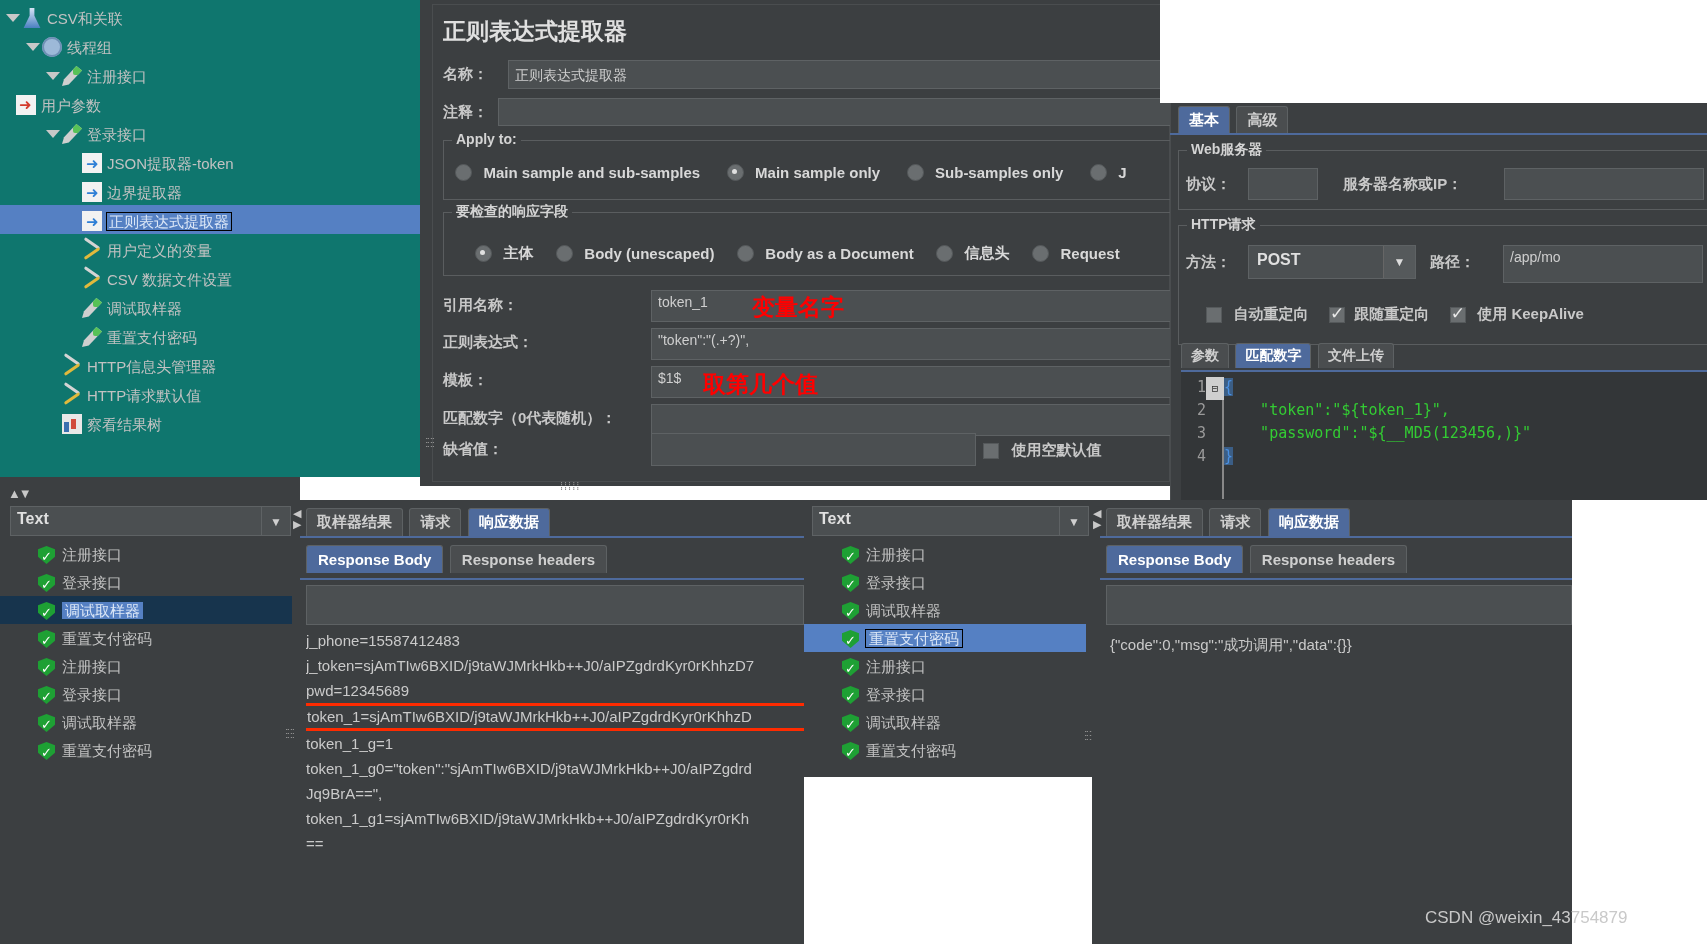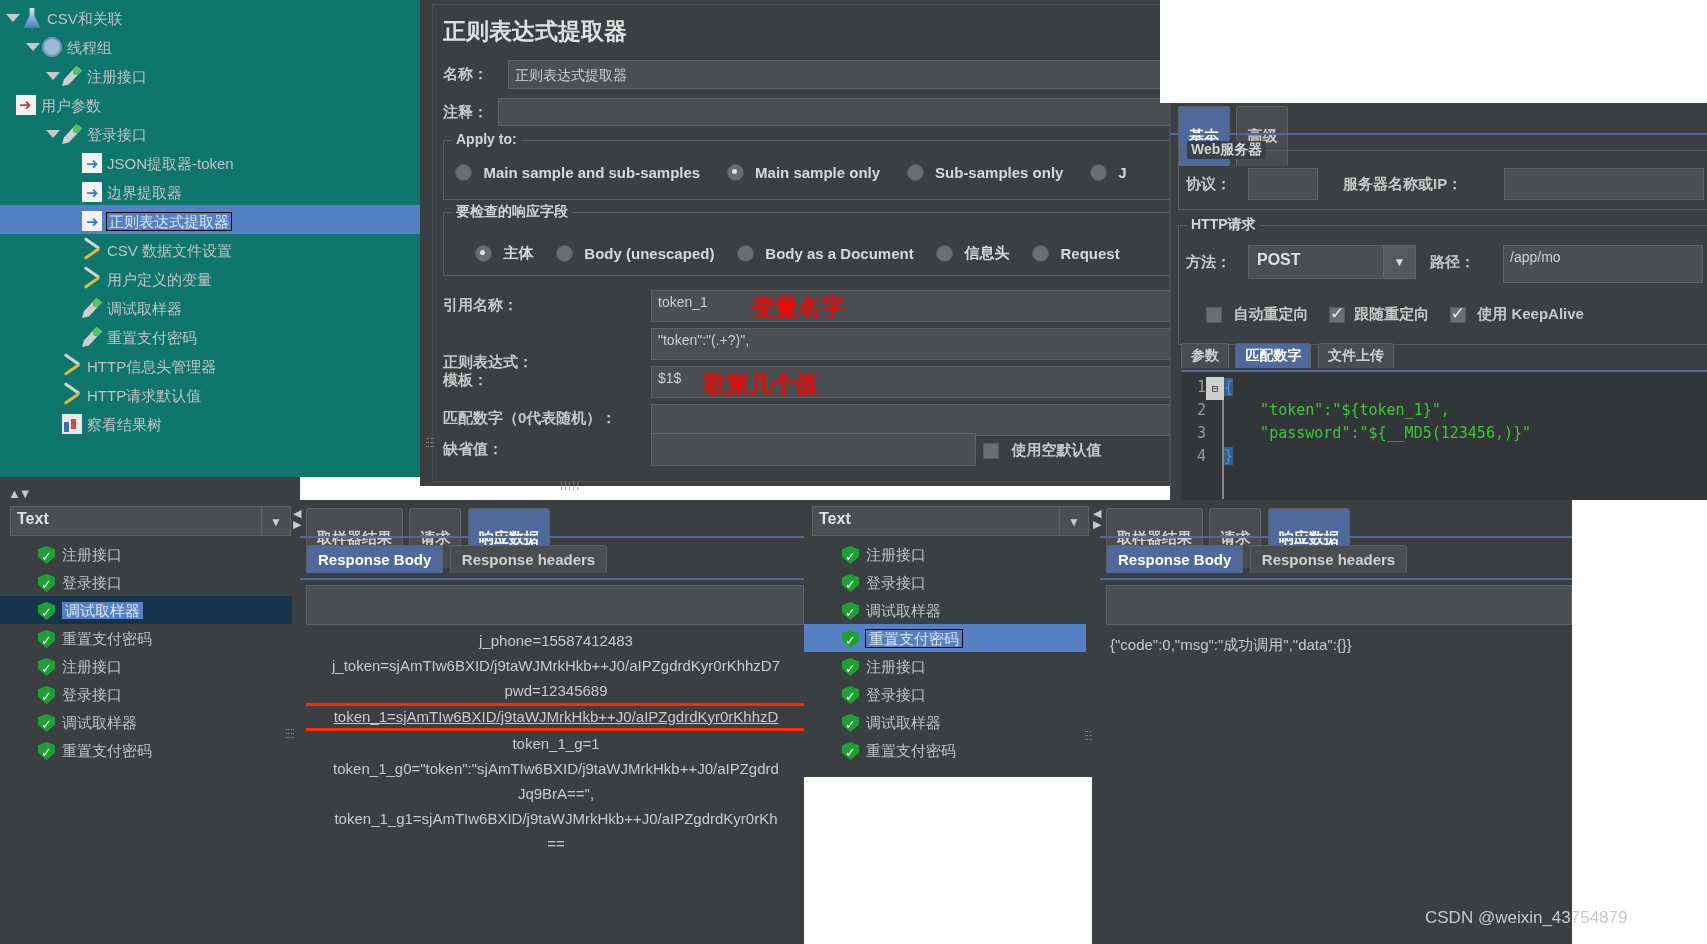--- a/index.html
+++ b/index.html
@@ -24,21 +24,21 @@
   .rlabel{font-size:15px;font-weight:bold;color:#d8d8d8;vertical-align:middle;
           margin-left:7px;}
   .cbox{width:14px;height:14px;background:#6a6e70;border:1px solid #55595b;
         display:inline-block;vertical-align:middle;position:relative;}
   .cbox.on{background:#6a6e70;}
   .cbox.on::after{content:"✓";position:absolute;left:0px;top:-5px;font-size:17px;
         color:#e8e8e8;font-weight:bold;}
 
   
   .tab{display:inline-block;background:#4a4d4f;border:1px solid #5d6163;
-       border-bottom:none;padding:20px 10px;font-size:15px;color:#cfcfcf;
+       border-bottom:none;padding:4px 10px;font-size:15px;color:#cfcfcf;
        font-weight:bold;border-radius:3px 3px 0 0;margin-right:2px;}
   .tab.sel{background:#4e6a9c;color:#ffffff;}
   .tabsm{display:inline-block;background:#4a4d4f;border:1px solid #5d6163;
        border-bottom:none;padding:3px 9px;font-size:14px;color:#cfcfcf;
        font-weight:bold;border-radius:3px 3px 0 0;margin-right:2px;}
   .tabsm.sel{background:#4e6a9c;color:#ffffff;}
 
   
   #tree{left:0;top:0;width:420px;height:470px;background:#0f766e;overflow:hidden;}
   .trow{height:29px;line-height:29px;white-space:nowrap;font-size:15px;color:#c2c2c2;}
@@ -99,22 +99,22 @@
 
 <div class="abs panel" id="tree" style="left:0;top:0;width:420px;height:477px;padding-top:2px;">
     <div class="trow" style="padding-left: 6px;"><span class="twist"></span><span class="ticon ico-flask"></span><span class="tname">CSV和关联</span></div>
     <div class="trow" style="padding-left: 26px;"><span class="twist"></span><span class="ticon ico-gear"></span><span class="tname">线程组</span></div>
     <div class="trow" style="padding-left: 46px;"><span class="twist"></span><span class="ticon ico-pipette"></span><span class="tname">注册接口</span></div>
     <div class="trow" style=""><span style="display: inline-block; width: 16px;"></span><span class="ticon ico-arrow-red"></span><span class="tname">用户参数</span></div>
     <div class="trow" style="padding-left: 46px;"><span class="twist"></span><span class="ticon ico-pipette"></span><span class="tname">登录接口</span></div>
     <div class="trow" style="padding-left: 66px;"><span style="display: inline-block; width: 16px;"></span><span class="ticon ico-arrow-blue"></span><span class="tname">JSON提取器-token</span></div>
     <div class="trow" style="padding-left: 66px;"><span style="display: inline-block; width: 16px;"></span><span class="ticon ico-arrow-blue"></span><span class="tname">边界提取器</span></div>
     <div class="trow sel" style="padding-left: 66px;"><span style="display: inline-block; width: 16px;"></span><span class="ticon ico-arrow-blue"></span><span class="tname boxed">正则表达式提取器</span></div>
+    <div class="trow" style="padding-left: 66px;"><span style="display: inline-block; width: 16px;"></span><span class="ticon ico-tools"></span><span class="tname">用户定义的变量</span></div>
     <div class="trow" style="padding-left: 66px;"><span style="display: inline-block; width: 16px;"></span><span class="ticon ico-tools"></span><span class="tname">CSV 数据文件设置</span></div>
-    <div class="trow" style="padding-left: 66px;"><span style="display: inline-block; width: 16px;"></span><span class="ticon ico-tools"></span><span class="tname">用户定义的变量</span></div>
     <div class="trow" style="padding-left: 66px;"><span style="display: inline-block; width: 16px;"></span><span class="ticon ico-pipette"></span><span class="tname">调试取样器</span></div>
     <div class="trow" style="padding-left: 66px;"><span style="display: inline-block; width: 16px;"></span><span class="ticon ico-pipette"></span><span class="tname">重置支付密码</span></div>
     <div class="trow" style="padding-left: 46px;"><span style="display: inline-block; width: 16px;"></span><span class="ticon ico-tools"></span><span class="tname">HTTP信息头管理器</span></div>
     <div class="trow" style="padding-left: 46px;"><span style="display: inline-block; width: 16px;"></span><span class="ticon ico-tools"></span><span class="tname">HTTP请求默认值</span></div>
     <div class="trow" style="padding-left: 46px;"><span style="display: inline-block; width: 16px;"></span><span class="ticon ico-chart"></span><span class="tname">察看结果树</span></div>
   </div>
 
 <div class="abs panel" style="left:420px;top:0;width:750px;height:486px;"></div>
 <div class="abs panel" style="left:432px;top:4px;width:738px;height:478px;background:#3c3f41;border:1px solid #4a4d4f;"></div>
 
@@ -152,21 +152,21 @@
   <span class="rlabel">Body as a Document</span>
   <span class="radio" style="margin-left:18px;"></span>
   <span class="rlabel">信息头</span>
   <span class="radio" style="margin-left:18px;"></span>
   <span class="rlabel">Request</span>
 </div>
 
 <div class="abs lblcn" style="left:443px;top:296px;">引用名称：</div>
 <div class="abs field" style="left:651px;top:290px;width:560px;height:32px;">token_1</div>
 
-<div class="abs lblcn" style="left:443px;top:333px;margin-top:20px;">正则表达式：</div>
+<div class="abs lblcn" style="left:443px;top:333px;">正则表达式：</div>
 <div class="abs field" style="left:651px;top:328px;width:560px;height:32px;">"token":"(.+?)",</div>
 
 <div class="abs lblcn" style="left:443px;top:371px;">模板：</div>
 <div class="abs field" style="left:651px;top:366px;width:560px;height:32px;">$1$</div>
 
 <div class="abs lblcn" style="left:443px;top:409px;">匹配数字（0代表随机）：</div>
 <div class="abs field" style="left:651px;top:404px;width:560px;height:32px;"></div>
 
 <div class="abs lblcn" style="left:443px;top:440px;">缺省值：</div>
 <div class="abs field" style="left:651px;top:433px;width:325px;height:33px;"></div>
@@ -258,25 +258,25 @@
   <span class="tab">请求</span>
   <span class="tab sel">响应数据</span>
 </div>
 <div class="abs" style="left:300px;top:536px;width:504px;height:2px;background:#4e6a9c;"></div>
 <div class="abs" style="left:306px;top:545px;">
   <span class="tabsm sel" style="font-size:15px;padding:5px 11px;">Response Body</span>
   <span class="tabsm" style="font-size:15px;padding:5px 11px;">Response headers</span>
 </div>
 <div class="abs" style="left:300px;top:578px;width:504px;height:2px;background:#4e6a9c;"></div>
 <div class="abs field" style="left:306px;top:585px;width:498px;height:40px;"></div>
-<div class="abs" id="res-body-left" style="left:306px;top:628px;width:500px;height:316px;overflow:hidden;text-align:center;">
+<div class="abs" id="res-body-left" style="left:306px;top:628px;width:500px;height:316px;overflow:hidden;">
     <div class="body-line">j_phone=15587412483</div>
     <div class="body-line">j_token=sjAmTIw6BXID/j9taWJMrkHkb++J0/aIPZgdrdKyr0rKhhzD7</div>
     <div class="body-line">pwd=12345689</div>
-    <div class="body-line redbox" style="margin-left: -4px; padding-left: 2px; width: 498px; line-height: 22px; text-decoration: underline;">token_1=sjAmTIw6BXID/j9taWJMrkHkb++J0/aIPZgdrdKyr0rKhhzD</div>
+    <div class="body-line redbox" style="margin-left: -4px; padding-left: 2px; width: 498px; line-height: 22px;">token_1=sjAmTIw6BXID/j9taWJMrkHkb++J0/aIPZgdrdKyr0rKhhzD</div>
     <div class="body-line">token_1_g=1</div>
     <div class="body-line">token_1_g0="token":"sjAmTIw6BXID/j9taWJMrkHkb++J0/aIPZgdrd</div>
     <div class="body-line">Jq9BrA==",</div>
     <div class="body-line">token_1_g1=sjAmTIw6BXID/j9taWJMrkHkb++J0/aIPZgdrdKyr0rKh</div>
     <div class="body-line">==</div>
   </div>
 <div class="abs grip" style="left:284px;top:728px;writing-mode:vertical-rl;">⁞⁞⁞</div>
 
 <div class="abs whitebg" style="left:804px;top:500px;width:903px;height:444px;"></div>
 <div class="abs panel" style="left:804px;top:500px;width:288px;height:277px;"></div>

